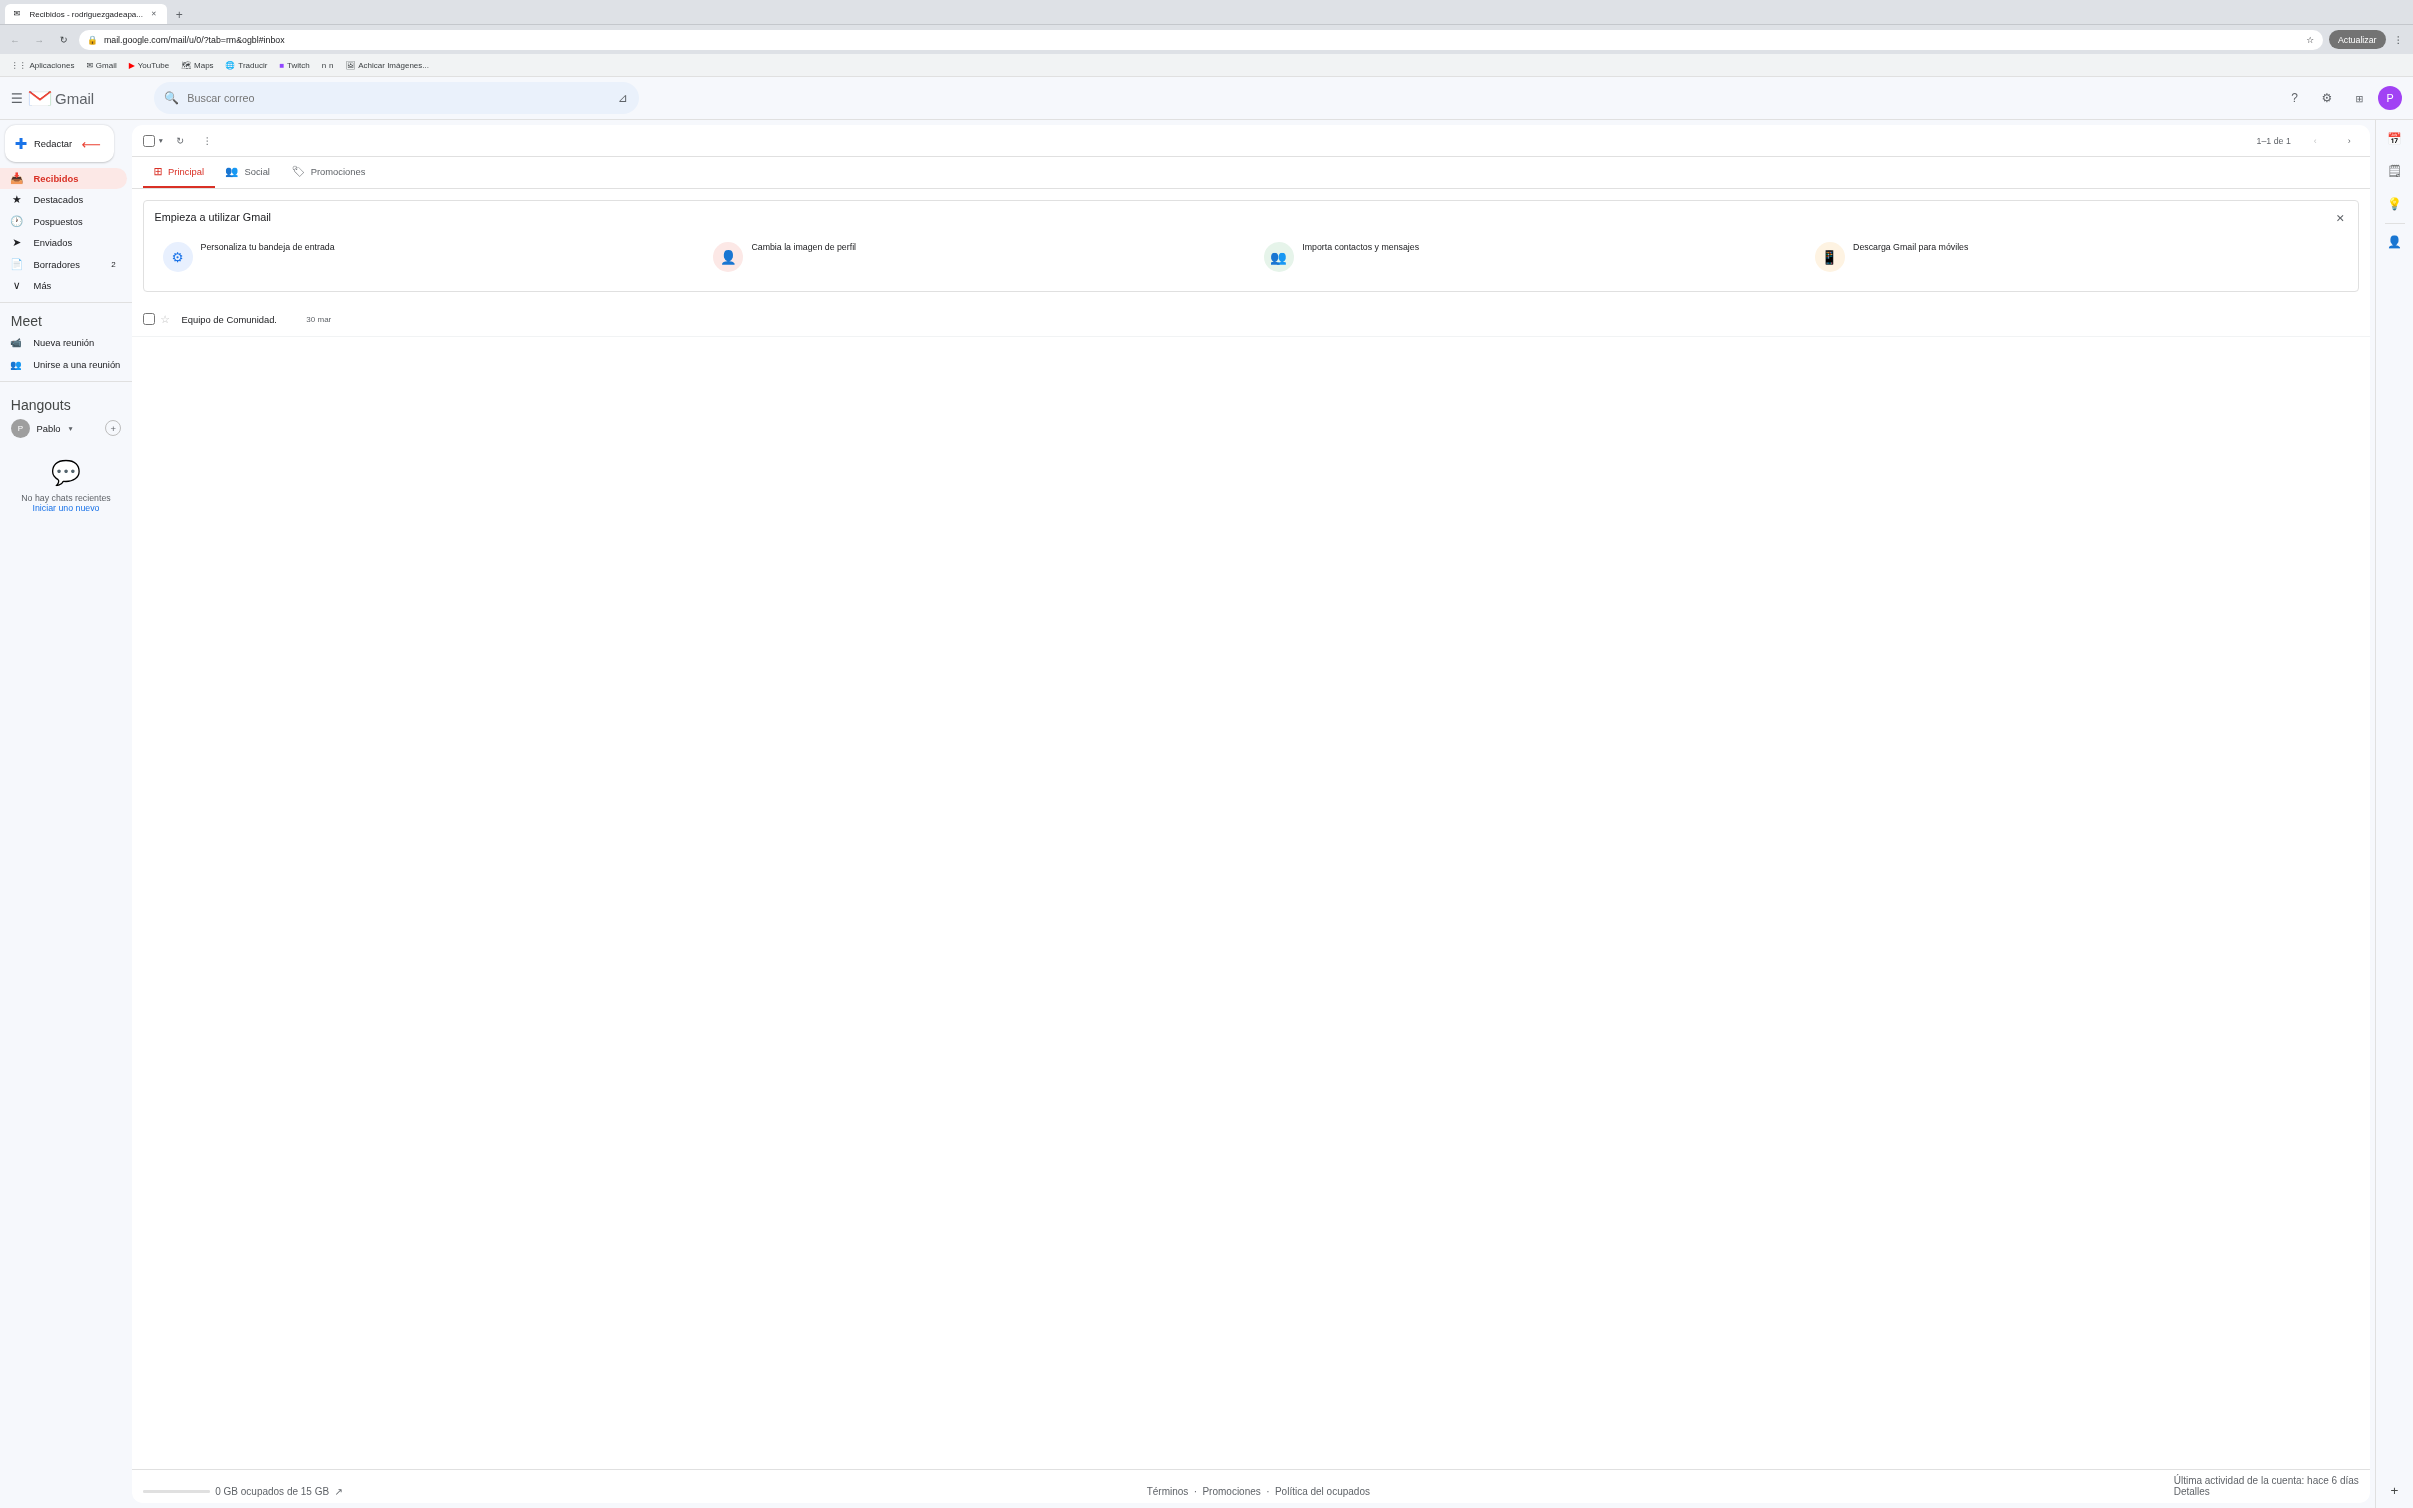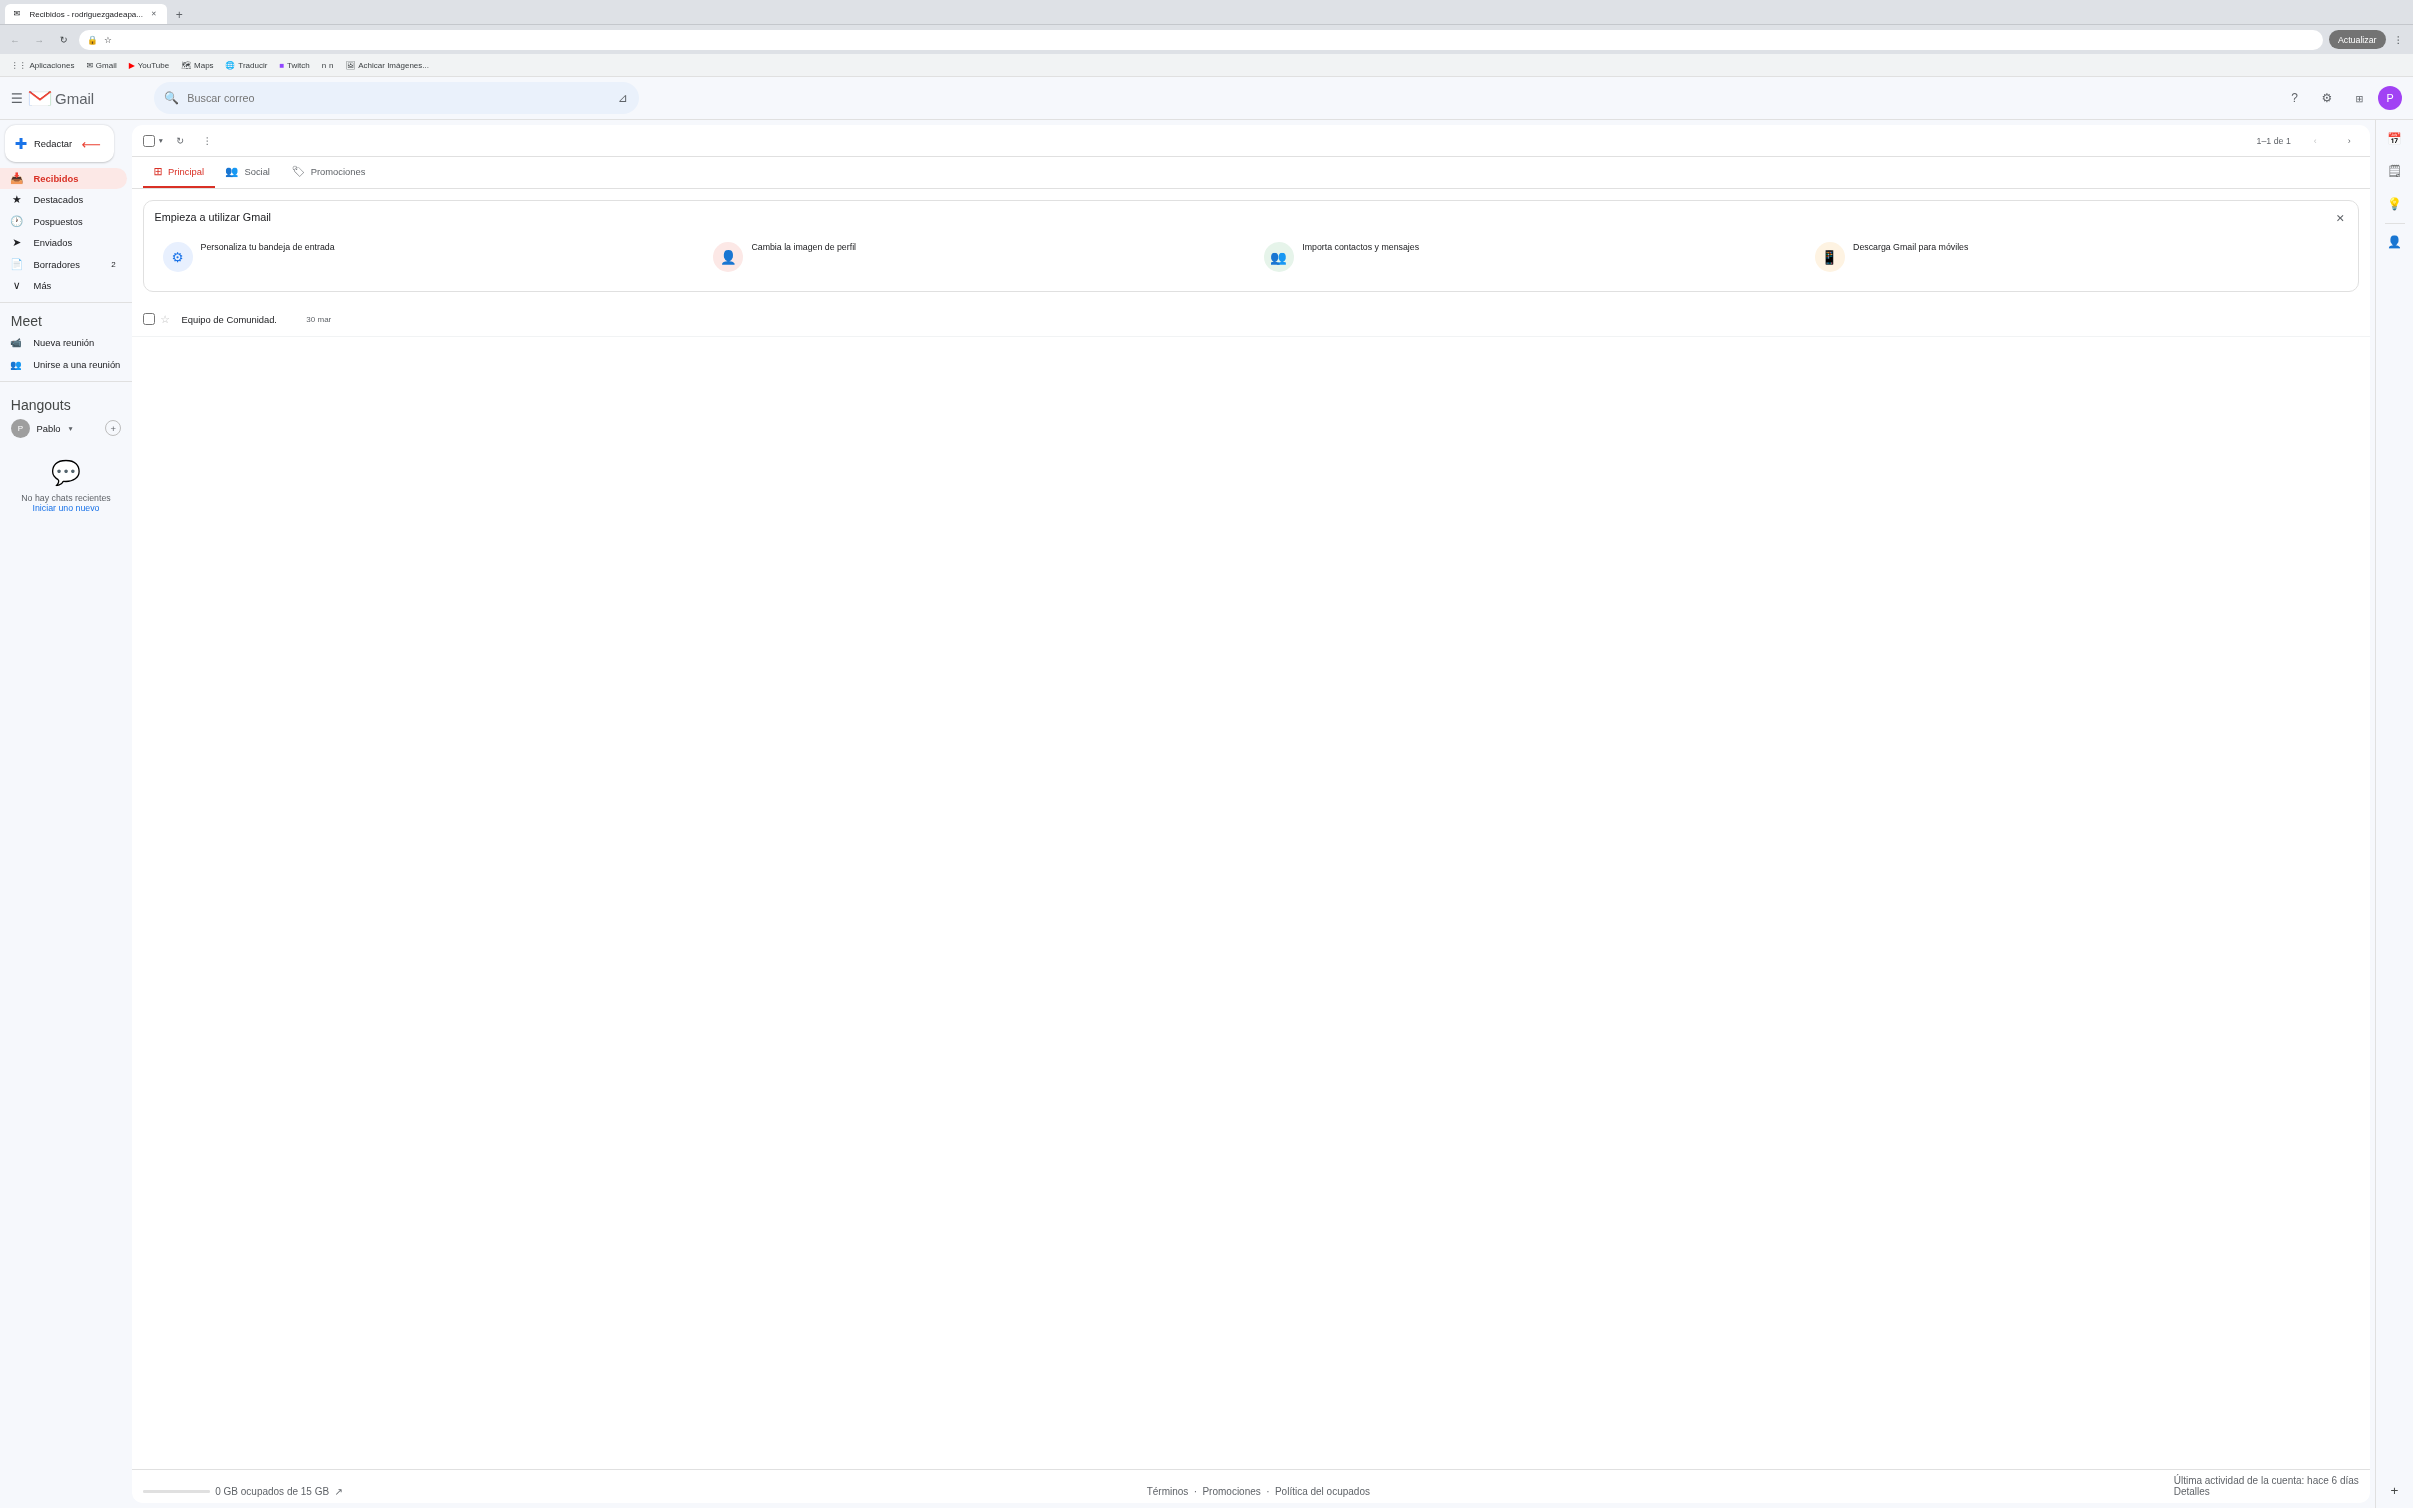--- a/index.html
+++ b/index.html
@@ -67,21 +67,21 @@
     .pagination-btn { width: 19px; height: 19px; border-radius: 50%; display: flex; align-items: center; justify-content: center; cursor: pointer; }
     .pagination-btn.disabled { opacity: 0.4; cursor: default; }
 
     
     .inbox-tabs { display: flex; border-bottom: 0.7px solid #e0e0e0; padding: 0 10.8px; }
     .inbox-tab { display: flex; align-items: center; gap: 5.4px; padding: 8px 10.8px; cursor: pointer; font-size: 9.4px; color: #5f6368; border-bottom: 2px solid transparent; margin-bottom: -0.7px; }
     .inbox-tab.active { color: #d93025; border-bottom-color: #d93025; }
     .inbox-tab .tab-icon { font-size: 10.8px; }
 
     
-    .getting-started { margin: 10.8px; border: 0.7px solid #e0e0e0; border-radius: 10px; padding: 10.8px; position: relative; }
+    .getting-started { margin: 10.8px; border: 0.7px solid #e0e0e0; border-radius: 4px; padding: 10.8px; position: relative; }
     .getting-started h3 { font-size: 10.8px; font-weight: 500; margin-bottom: 10.8px; color: #202124; }
     .getting-started-close { position: absolute; right: 8px; top: 8px; cursor: pointer; color: #5f6368; font-size: 10.8px; width: 19px; height: 19px; display: flex; align-items: center; justify-content: center; border-radius: 50%; }
     .gs-cards { display: flex; gap: 10.8px; flex-wrap: wrap; }
     .gs-card { display: flex; align-items: flex-start; gap: 8px; padding: 8px; border-radius: 5.4px; cursor: pointer; flex: 1; min-width: 121px; }
     .gs-icon { width: 30px; height: 30px; border-radius: 50%; display: flex; align-items: center; justify-content: center; font-size: 13.5px; flex-shrink: 0; }
     .gs-icon.blue { background: #e8f0fe; color: #1a73e8; }
     .gs-icon.red { background: #fce8e6; color: #ea4335; }
     .gs-icon.green { background: #e6f4ea; color: #34a853; }
     .gs-icon.orange { background: #fef3e2; color: #fbbc04; }
     .gs-card-text { font-size: 8.8px; color: #202124; }
@@ -129,20 +129,21 @@
     <div class="new-tab-btn">+</div>
   </div>
 </div>
 
 <div class="nav-bar">
   <button class="nav-btn disabled">←</button>
   <button class="nav-btn disabled">→</button>
   <button class="nav-btn">↻</button>
   <div class="address-bar">
     <span>🔒</span>
+    <span class="address-url">mail.google.com/mail/u/0/?tab=rm&amp;ogbl#inbox</span>
     <span>☆</span>
   </div>
   <div class="nav-actions">
     <button class="update-btn">Actualizar</button>
     <button class="nav-btn">⋮</button>
   </div>
 </div>
 
 <div class="bookmarks-bar">
   <div class="bookmark-item">

